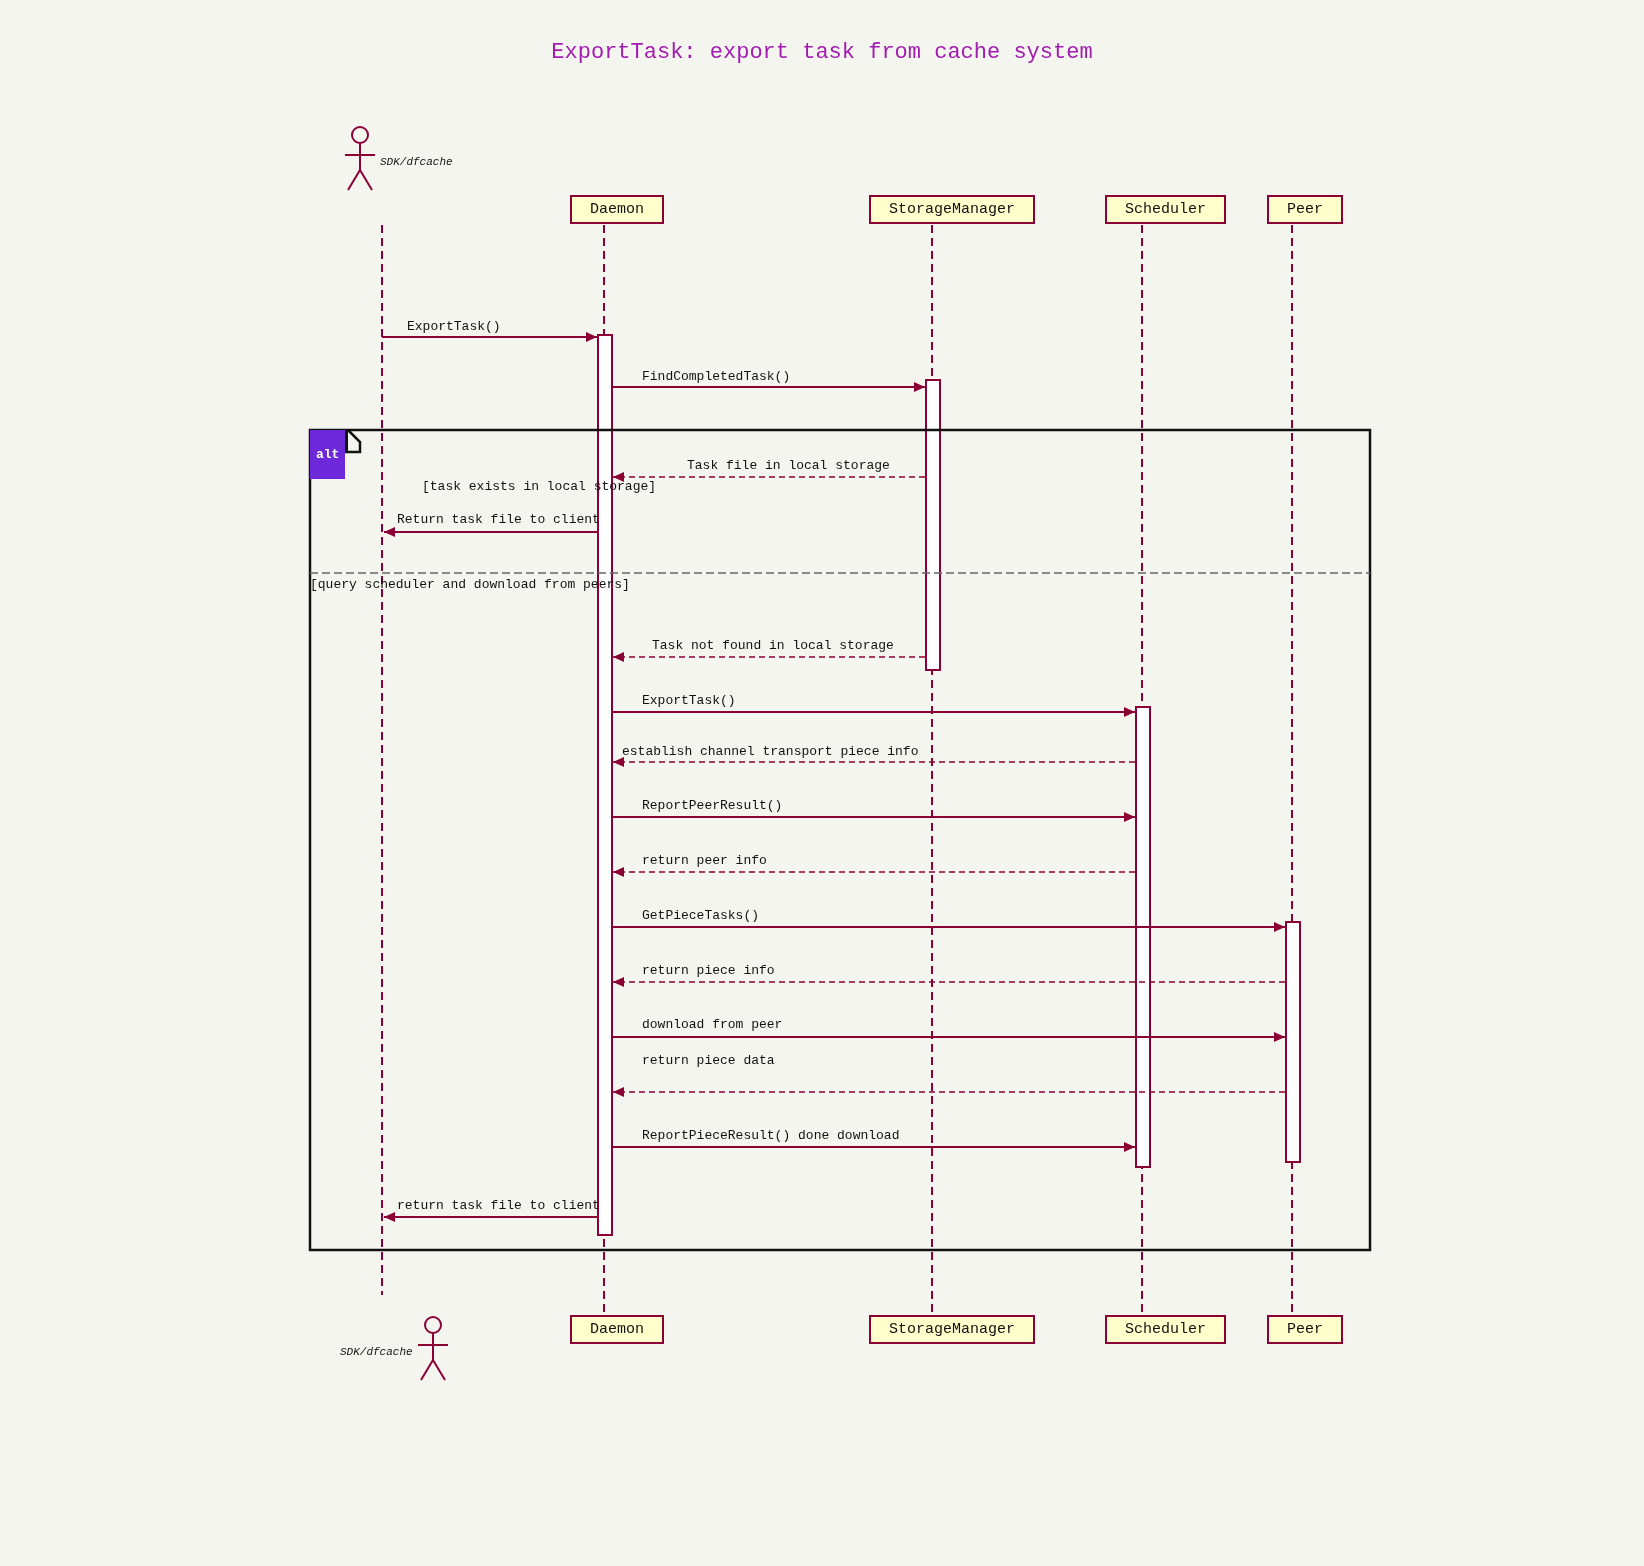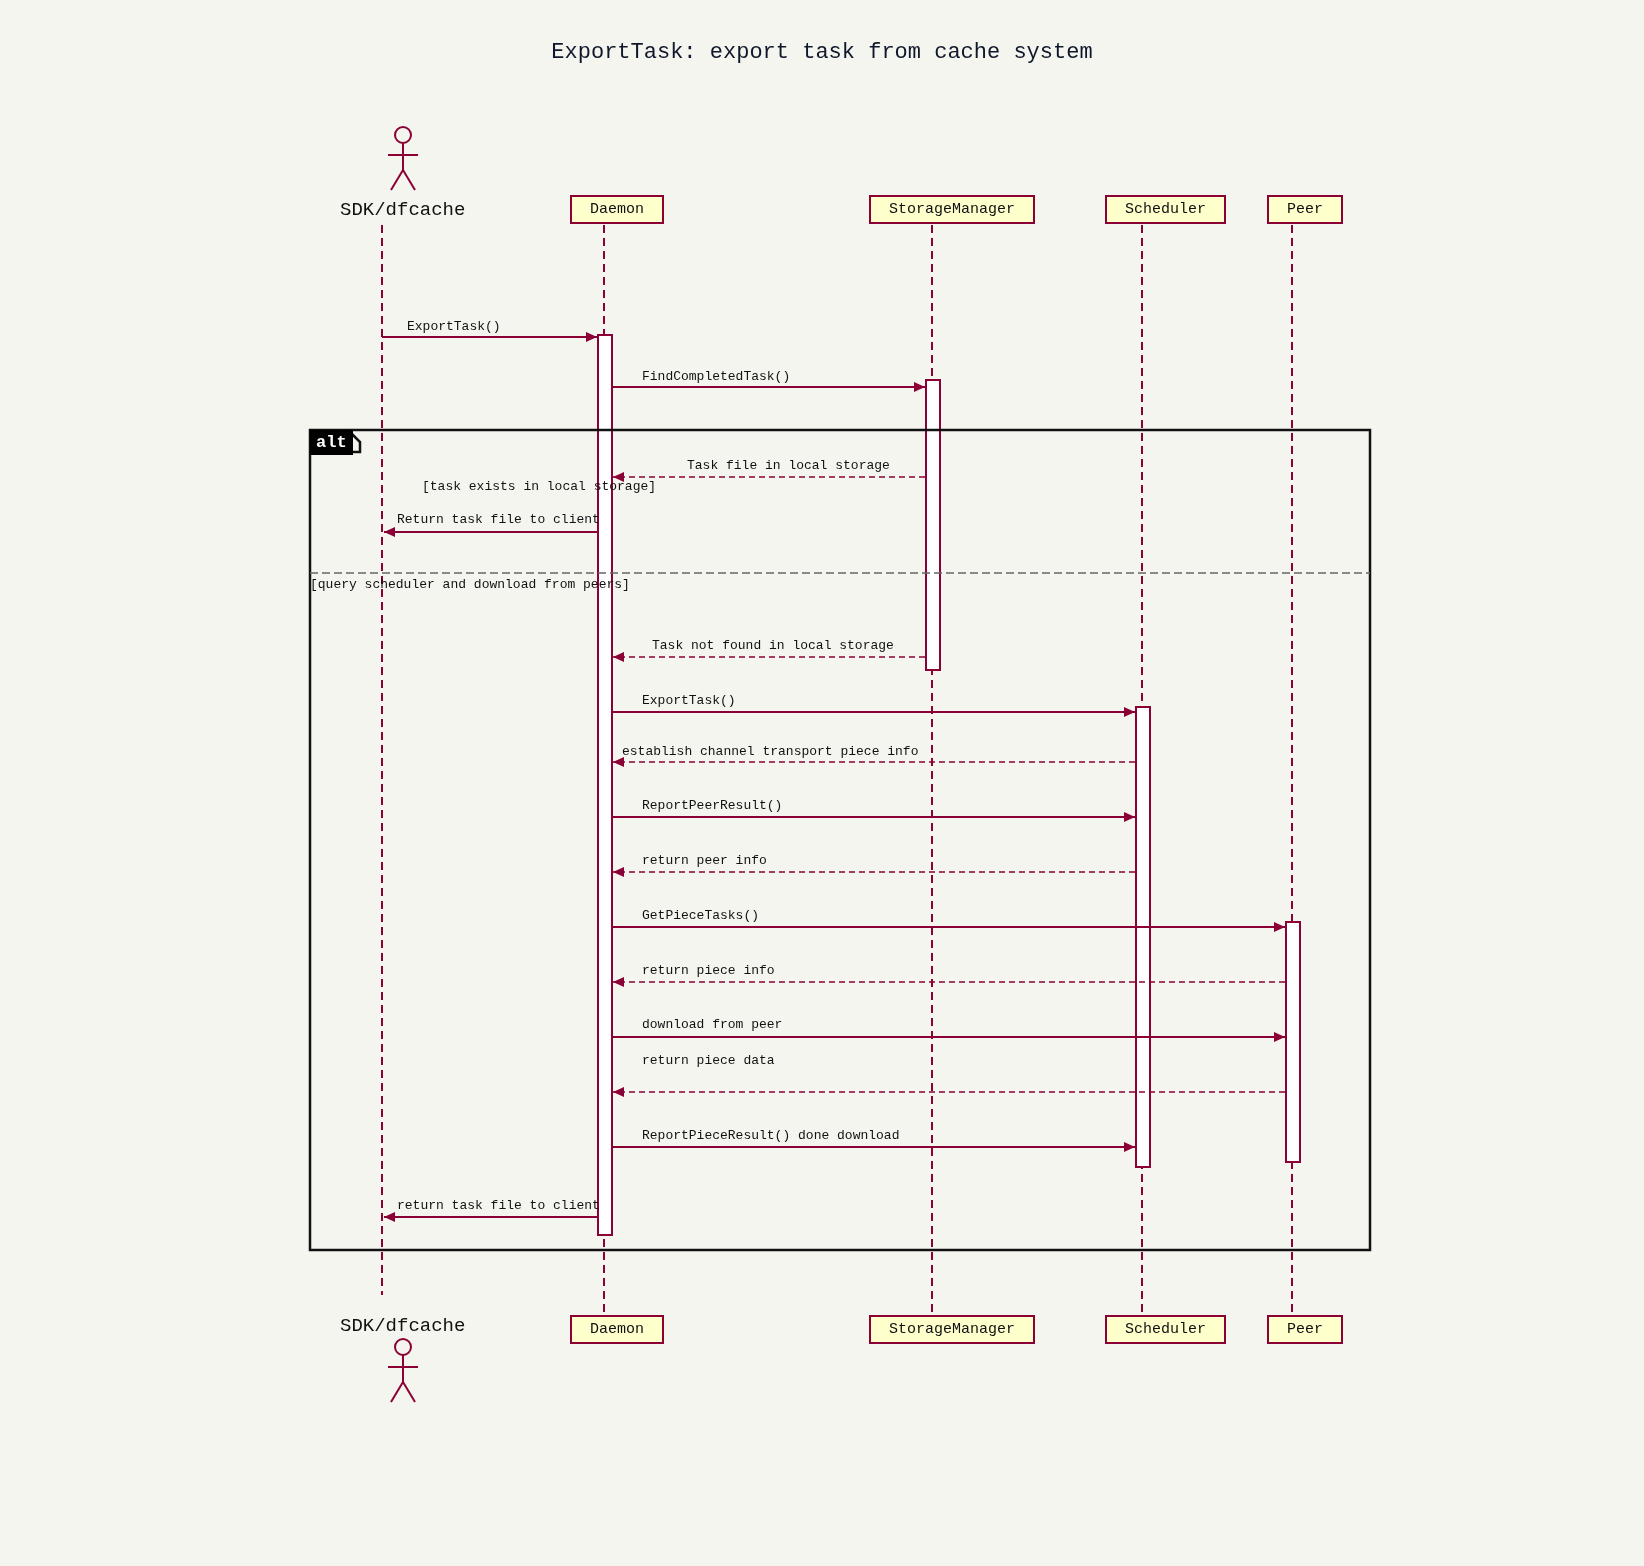--- a/index.html
+++ b/index.html
@@ -16,21 +16,21 @@
       background: #f5f5f0;
       width: 1100px;
       padding: 20px;
       position: relative;
     }
     .diagram-title {
       text-align: center;
       font-size: 22px;
       font-family: 'Courier New', Courier, monospace;
       margin-bottom: 30px;
-      color: #0f172a;
+      color: #a21caf;
     }
     .diagram-area {
       position: relative;
       width: 100%;
       height: 1380px;
     }
     
     .lifeline-box {
       position: absolute;
       border: 2px solid #8b0035;
@@ -49,36 +49,37 @@
       left: 0;
       width: 100%;
       height: 100%;
       overflow: visible;
       pointer-events: none;
     }
     
     .actor {
       position: absolute;
       display: flex;
-      flex-direction: column;
+      flex-direction: row;
       align-items: center;
-      font-size: 19px;
-      font-family: 'Courier New', Courier, monospace;
-      color: #111;
+      font-size: 11px;
+      font-family: 'Courier New', Courier, monospace;
+      color: #111;
+      font-style: italic;
     }
     .actor svg {
       margin-bottom: 4px;
     }
     .fragment-label {
       position: absolute;
-      background: #000000;
+      background: #6d28d9;
       color: #fff;
-      font-size: 17px;
-      font-family: 'Courier New', Courier, monospace;
-      padding: 3px 6px;
+      font-size: 13px;
+      font-family: 'Courier New', Courier, monospace;
+      padding: 17px 6px;
       font-weight: bold;
     }
     .fragment-guard {
       position: absolute;
       font-size: 13px;
       font-family: 'Courier New', Courier, monospace;
       color: #111;
     }
     
     .msg-label {

